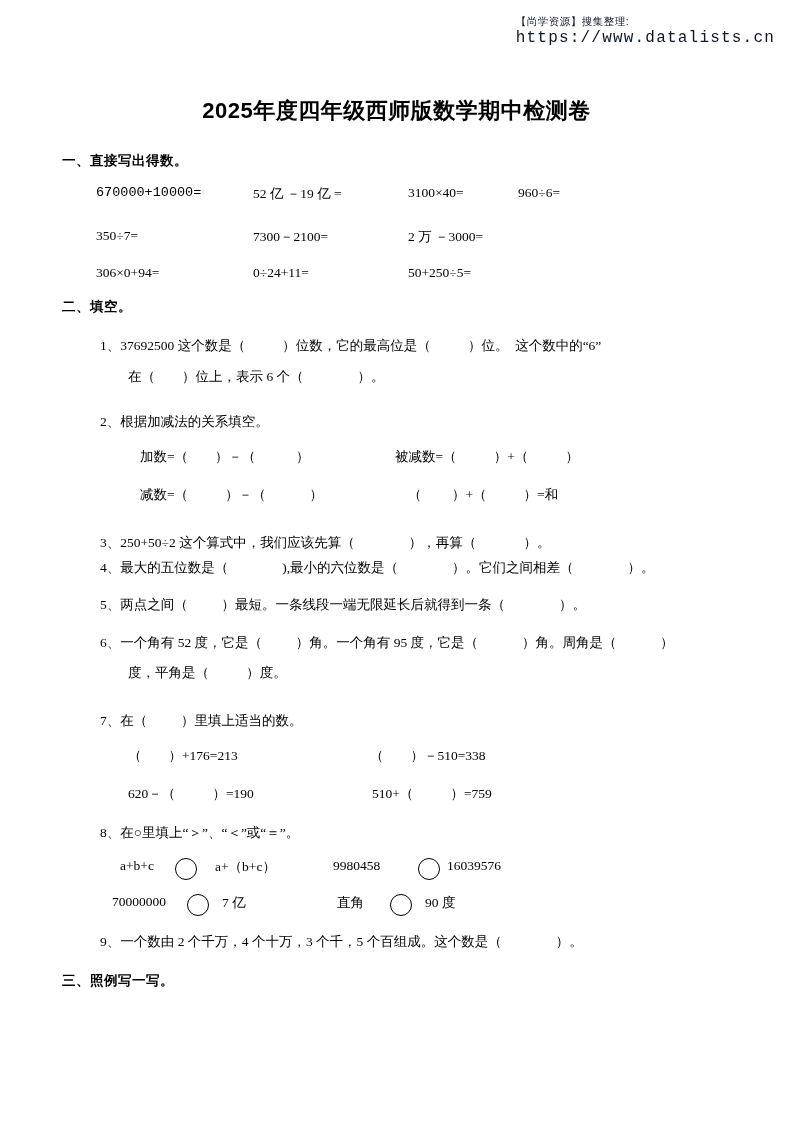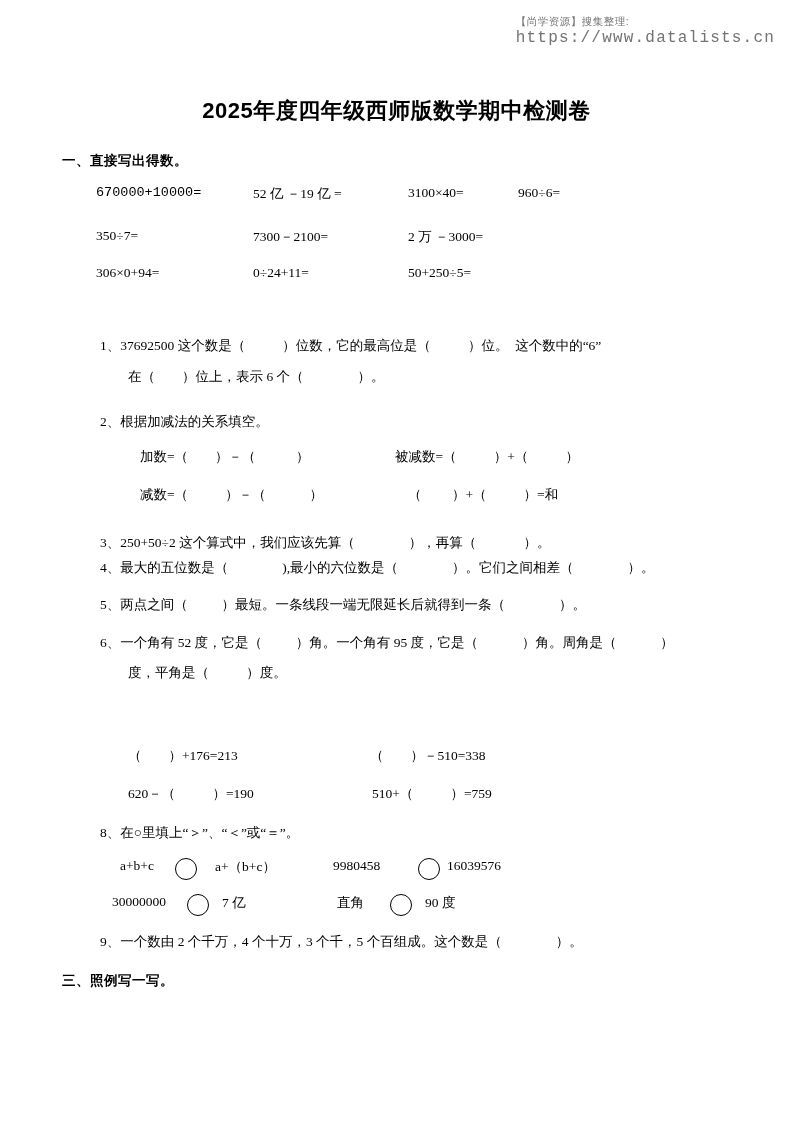--- a/index.html
+++ b/index.html
@@ -15,21 +15,21 @@
     color: #000000;
     overflow: hidden;
   }
 
   
   .watermark {
     position: absolute;
     top: 14px;
     right: 18px;
     text-align: left;
-    color: #737373;
+    color: #0f172a;
     line-height: 1.35;
     user-select: none;
   }
   .watermark .wm-line1 {
     font-family: "Liberation Sans", "DejaVu Sans", sans-serif;
     font-size: 10.5px;
     letter-spacing: 0.5px;
   }
   .watermark .wm-line2 {
     font-family: "Liberation Mono", "DejaVu Sans Mono", monospace;
@@ -146,20 +146,23 @@
   </div>
 
   <div class="block" style="top:265px;">
     <div class="arith-row">
       <span class="arith-cell" style="left:96px;">306×0+94=</span>
       <span class="arith-cell" style="left:253px;">0÷24+11=</span>
       <span class="arith-cell" style="left:408px;">50+250÷5=</span>
     </div>
   </div>
 
+  <div class="block" style="top:298px;">
+    <div class="section-heading">二、填空。</div>
+  </div>
 
   <div class="block" style="top:336px;">
     <div class="q-line">1、37692500 这个数是（           ）位数，它的最高位是（           ）位。  这个数中的“6”</div>
     <div class="q-line q-line-indent" style="margin-top:10px;">在（        ）位上，表示 6 个（                ）。</div>
   </div>
 
   <div class="block" style="top:412px;">
     <div class="q-line">2、根据加减法的关系填空。</div>
   </div>
 
@@ -183,20 +186,23 @@
 
   <div class="block" style="top:595px;">
     <div class="q-line">5、两点之间（          ）最短。一条线段一端无限延长后就得到一条（                ）。</div>
   </div>
 
   <div class="block" style="top:633px;">
     <div class="q-line">6、一个角有 52 度，它是（          ）角。一个角有 95 度，它是（             ）角。周角是（             ）</div>
     <div class="q-line q-line-indent" style="margin-top:9px;">度，平角是（           ）度。</div>
   </div>
 
+  <div class="block" style="top:711px;">
+    <div class="q-line">7、在（          ）里填上适当的数。</div>
+  </div>
 
   <div class="block" style="top:747px;">
     <span class="run" style="left:128px;">（        ）+176=213</span>
     <span class="run" style="left:370px;">（        ）－510=338</span>
   </div>
 
   <div class="block" style="top:785px;">
     <span class="run" style="left:128px;">620－（           ）=190</span>
     <span class="run" style="left:372px;">510+（           ）=759</span>
   </div>
@@ -208,21 +214,21 @@
   <div class="block" style="top:858px;">
     <span class="run" style="left:120px;">a+b+c</span>
     <span class="run" style="left:175px;"><span class="circle"></span></span>
     <span class="run" style="left:215px;">a+（b+c）</span>
     <span class="run" style="left:333px;">9980458</span>
     <span class="run" style="left:418px;"><span class="circle"></span></span>
     <span class="run" style="left:447px;">16039576</span>
   </div>
 
   <div class="block" style="top:894px;">
-    <span class="run" style="left:112px;">30000000</span>
+    <span class="run" style="left:112px;">70000000</span>
     <span class="run" style="left:187px;"><span class="circle"></span></span>
     <span class="run" style="left:222px;">7 亿</span>
     <span class="run" style="left:337px;">直角</span>
     <span class="run" style="left:390px;"><span class="circle"></span></span>
     <span class="run" style="left:425px;">90 度</span>
   </div>
 
   <div class="block" style="top:932px;">
     <div class="q-line">9、一个数由 2 个千万，4 个十万，3 个千，5 个百组成。这个数是（                ）。</div>
   </div>

